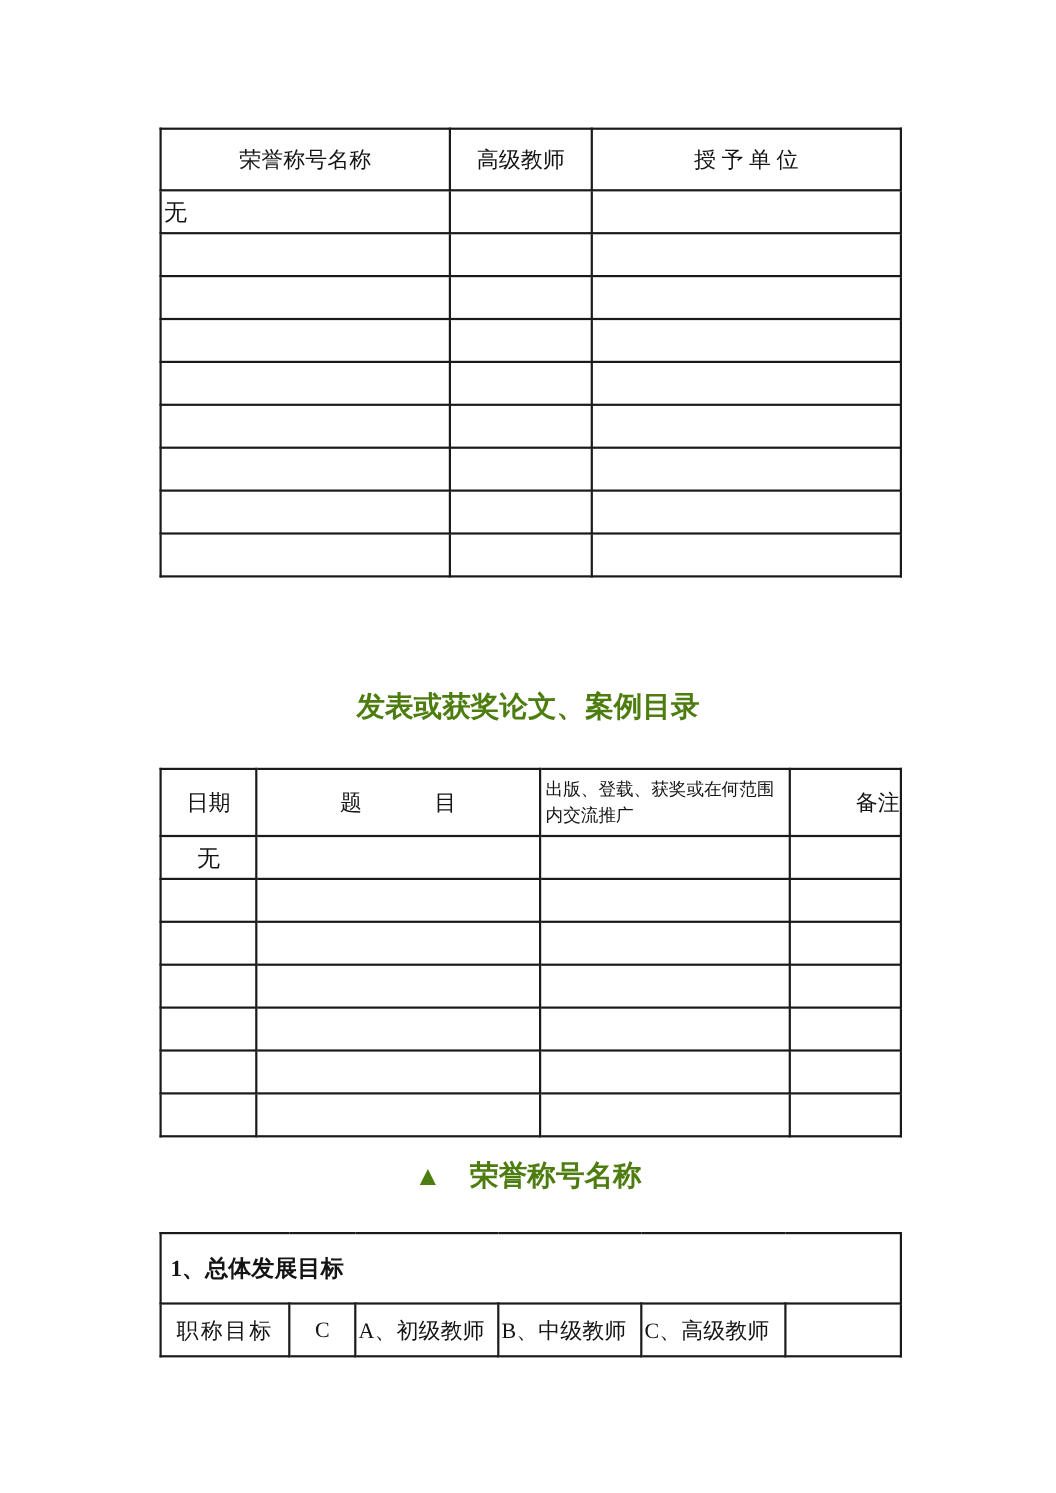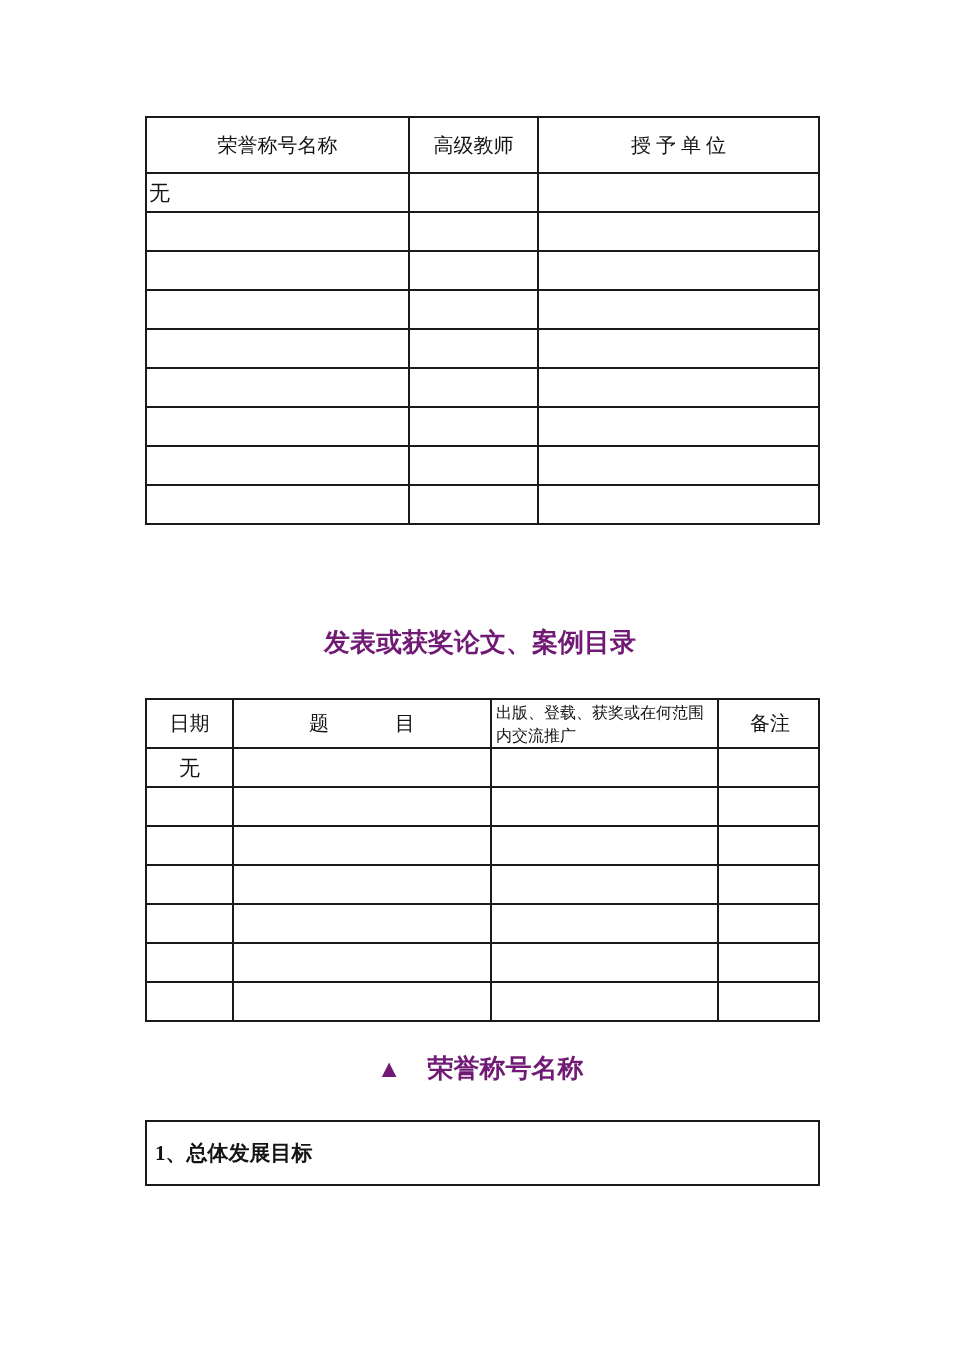--- a/index.html
+++ b/index.html
@@ -28,42 +28,42 @@
     overflow: hidden;
   }
   
   #honor-table { top: 116px; }
   #honor-table thead tr { height: 56px; }
   #honor-table tbody tr { height: 39px; }
   #honor-table th { text-align: center; }
   #honor-table td.first { text-align: left; padding-left: 2px; font-size: 21px; }
   
   #papers-table { top: 698px; }
-  #papers-table thead tr { height: 49px; }
+  #papers-table thead tr { height: 61px; }
   #papers-table tbody tr { height: 39px; }
   #papers-table th { text-align: center; }
   #papers-table th.pub-header {
     text-align: left;
     padding: 0 4px;
     line-height: 23px;
     font-size: 16px;
   }
-  #papers-table th.remarks-header { text-align: center; padding-left: 3px; }
+  #papers-table th.remarks-header { text-align: right; padding-left: 3px; }
   #papers-table td.date-col { text-align: center; font-size: 21px; }
   .split-header { display: flex; justify-content: center; gap: 66px; }
   
   .section-title {
     position: absolute;
     left: 0;
     width: 960px;
     text-align: center;
     font-weight: bold;
     font-size: 26px;
     line-height: 30px;
-    color: #701a75;
+    color: #4d7c0f;
   }
   #papers-title { top: 628px; }
   #goals-title  { top: 1054px; }
   #goals-title .tri { display: inline-block; margin-right: 26px; font-size: 25px; }
   
   #goals-table { top: 1120px; }
   #goals-table tr.section-row { height: 64px; }
   #goals-table tr.options-row { height: 48px; }
   #goals-table td.section-cell {
     text-align: left;
@@ -218,14 +218,22 @@
       <col style="width:60px">
       <col style="width:130px">
       <col style="width:130px">
       <col style="width:131px">
       <col style="width:105px">
   </colgroup>
   <tbody>
     <tr class="section-row">
       <td class="section-cell" colspan="6">1、总体发展目标</td>
     </tr>
+    <tr class="options-row">
+      <td class="center spaced">职称目标</td>
+      <td class="center">C</td>
+      <td class="left">A、初级教师</td>
+      <td class="left">B、中级教师</td>
+      <td class="left">C、高级教师</td>
+      <td></td>
+    </tr>
   </tbody>
 </table>
 
 </body></html>

